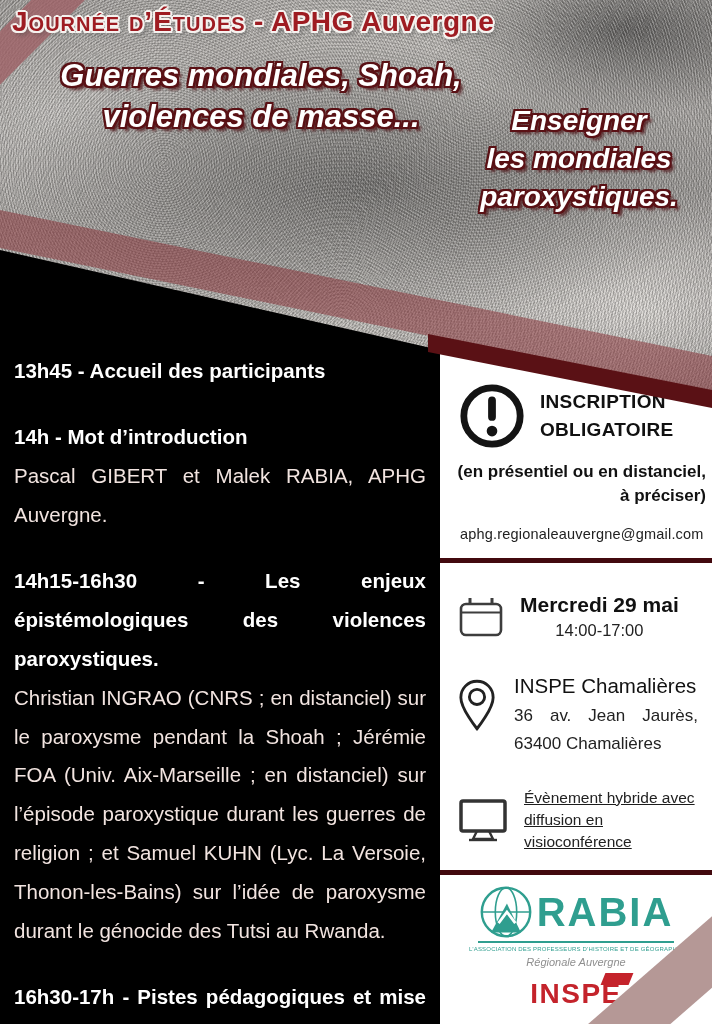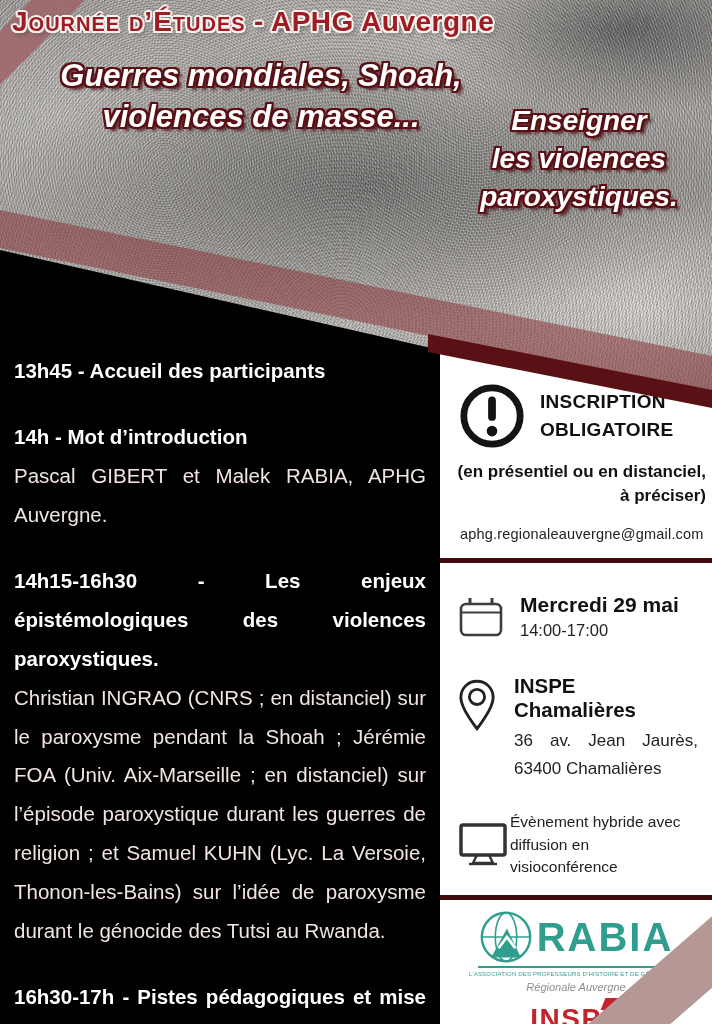--- a/index.html
+++ b/index.html
@@ -86,27 +86,27 @@
   .row{display:flex;align-items:center;padding:0 14px 0 18px;}
   .insc-row{gap:14px;min-height:66px;}
   .insc-icon{flex:0 0 68px;}
   .insc-title{font-size:19px;font-weight:bold;line-height:1.5;letter-spacing:.3px;color:#111;}
   .insc-note{margin-top:10px;text-align:right;font-weight:bold;font-size:17px;line-height:1.4;color:#111;padding:0 6px;}
   .insc-email{margin-top:18px;padding:0 6px 0 20px;font-size:14.5px;color:#222;letter-spacing:.2px;}
   .divider{margin-top:16px;height:5px;background:#42090e;}
   .date-row{margin-top:29px;gap:16px;align-items:flex-start;}
   .date-icon{flex:0 0 46px;padding-top:2px;}
   .date-label{font-size:21px;font-weight:bold;color:#111;line-height:1.25;}
-  .date-time{font-size:16.5px;color:#222;margin-top:3px;}
+  .date-time{font-size:16.5px;color:#222;margin-top:3px;text-align:center;}
   .loc-row{margin-top:34px;gap:18px;align-items:flex-start;}
   .loc-icon{flex:0 0 38px;padding-top:4px;}
-  .loc-name{font-size:20.5px;font-weight:bold;color:#111;line-height:1.2;}
+  .loc-name{font-size:20.5px;font-weight:normal;color:#111;line-height:1.2;}
   .loc-address{margin-top:4px;font-size:17px;color:#222;line-height:1.65;}
   .justify-line{text-align:justify;text-align-last:justify;}
-  .hyb-row{margin-top:28px;gap:2px;}
+  .hyb-row{margin-top:28px;gap:16px;text-decoration:underline;}
   .hyb-icon{flex:0 0 50px;}
   .hyb-text{font-size:15.5px;color:#222;line-height:1.45;}
   
   .aphg-logo{margin-top:10px;display:flex;flex-direction:column;align-items:center;}
   .aphg-top{display:flex;align-items:center;gap:4px;}
   .aphg-acronym{font-size:40px;font-weight:bold;color:#2f9e8f;letter-spacing:2px;line-height:1;}
   .aphg-underline{width:196px;height:2px;background:#2f9e8f;margin-top:2px;}
   .aphg-fullname{margin-top:3px;font-size:6px;color:#2f9e8f;letter-spacing:.2px;white-space:nowrap;text-transform:uppercase;}
   .aphg-region{margin-top:4px;font-size:11px;font-style:italic;color:#8f8f8f;}
   .inspe-logo{margin-top:12px;display:flex;flex-direction:column;align-items:center;}
@@ -125,21 +125,21 @@
   <div class="white-edge-strip"></div>
 
   <div class="header-title"><span class="sc">Journée d’Études</span><span> - </span><span>APHG Auvergne</span></div>
 
   <div class="tagline tagline-1">
     <div>Guerres mondiales, Shoah,</div>
     <div>violences de masse...</div>
   </div>
   <div class="tagline tagline-2">
     <div>Enseigner</div>
-    <div>les violences</div>
+    <div>les mondiales</div>
     <div>paroxystiques.</div>
   </div>
 
   <div class="left-panel">
     <div class="program">
       <div class="prog-block">
         <p class="prog-title">13h45 - Accueil des participants</p>
       </div>
       <div class="prog-block">
         <p class="prog-title">14h - Mot d’introduction</p>

